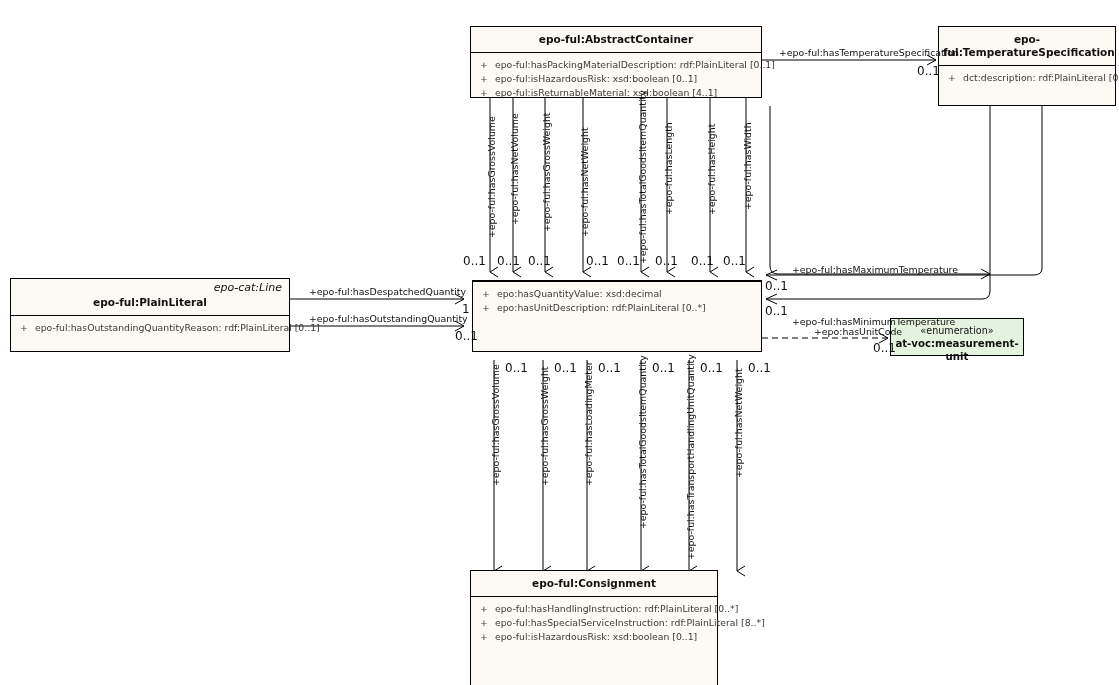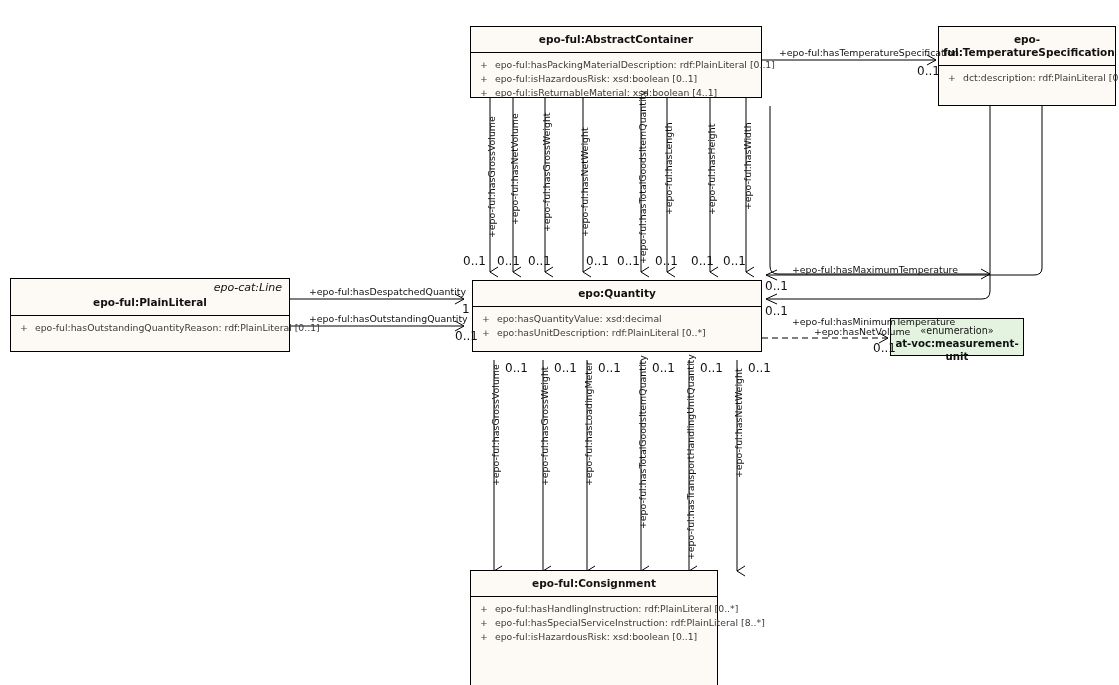--- a/index.html
+++ b/index.html
@@ -122,21 +122,20 @@
     <div class="hdr" style="padding-top:2px;">epo-ful:PlainLiteral</div>
     <div class="sep attrs">
       <div class="attr">
         <span class="plus">+</span>
         <span class="atext">epo-ful:hasOutstandingQuantityReason: rdf:PlainLiteral [0..1]</span>
       </div>
     </div>
   </div>
 
   <div class="uml" style="left:472px;top:264px;width:290px;height:72px;">
-    <div class="hdr">epo:Quantity</div>
     <div class="sep attrs">
       <div class="attr">
         <span class="plus">+</span>
         <span class="atext">epo:hasQuantityValue: xsd:decimal</span>
       </div>
       <div class="attr">
         <span class="plus">+</span>
         <span class="atext">epo:hasUnitDescription: rdf:PlainLiteral [0..*]</span>
       </div>
     </div>
@@ -205,16 +204,16 @@
 
   <div class="elabel" style="left:779px;top:31px;">+epo-ful:hasTemperatureSpecification</div>
   <div class="mult" style="left:917px;top:50px;">0..1</div>
 
   <div class="elabel" style="left:792px;top:248px;">+epo-ful:hasMaximumTemperature</div>
   <div class="mult" style="left:765px;top:265px;">0..1</div>
 
   <div class="elabel" style="left:792px;top:272px;margin-top:28px;">+epo-ful:hasMinimumTemperature</div>
   <div class="mult" style="left:765px;top:290px;">0..1</div>
 
-  <div class="elabel" style="left:814px;top:310px;">+epo:hasNetVolume</div>
+  <div class="elabel" style="left:814px;top:310px;">+epo:hasUnitCode</div>
   <div class="mult" style="left:873px;top:327px;">0..1</div>
 
 </div>
 
 </body></html>

